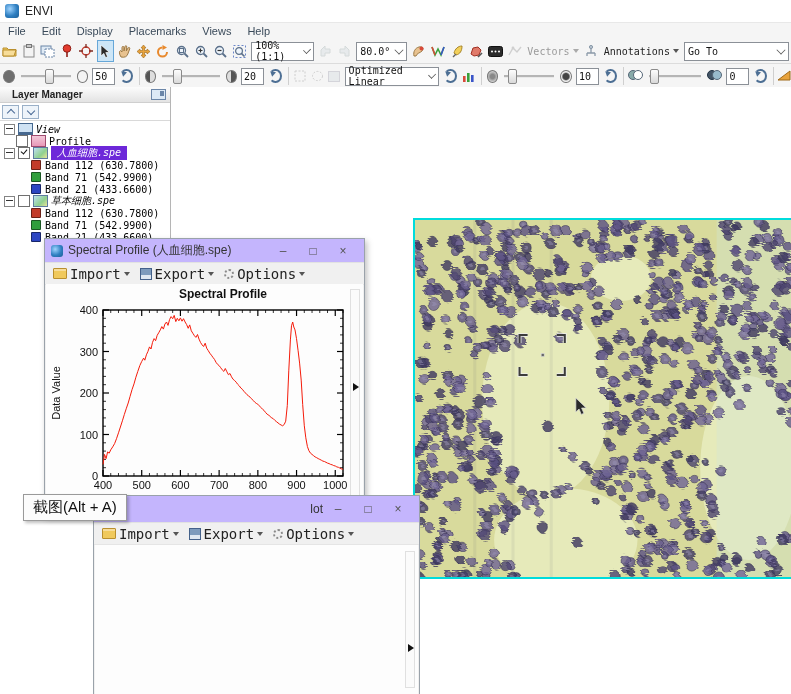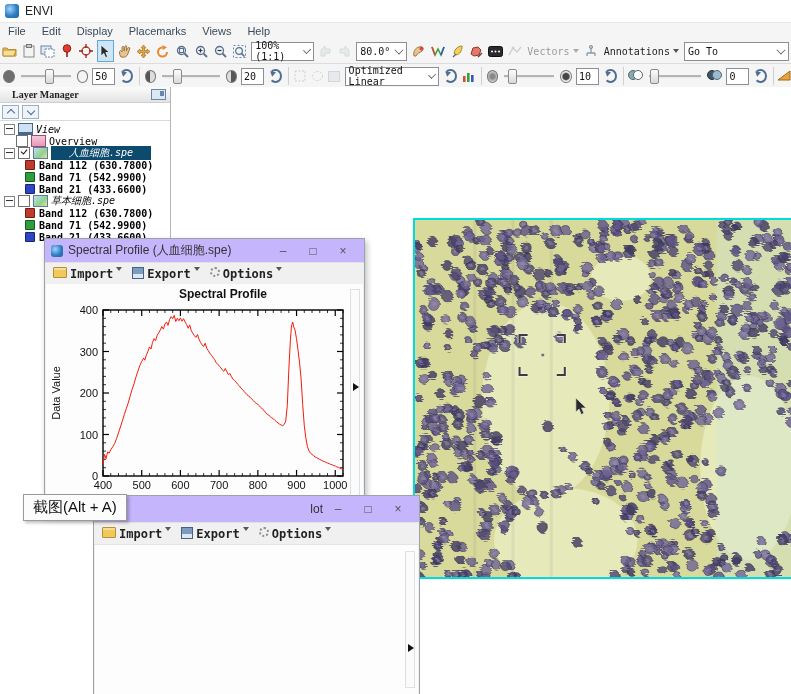--- a/index.html
+++ b/index.html
@@ -27,49 +27,49 @@
           display:flex;align-items:center;padding-left:2px;margin:0 2px;color:#111;}
   .slider{height:2px;background:#b5b5b5;border-bottom:1px solid #e9e9e9;position:relative;margin:0 4px;}
   .slider .thumb{position:absolute;top:-6px;width:7px;height:13px;background:linear-gradient(#fdfdfd,#d9d9d9);border:1px solid #8a8a8a;border-radius:2px;}
   .refresh-icon{width:10px;height:10px;border:2px solid #4d6f94;border-radius:50%;border-left-color:transparent;position:relative;display:inline-block;margin:0 3px;}
   .refresh-icon::after{content:"";position:absolute;left:-4px;top:-2px;border:3px solid transparent;border-right:5px solid #4d6f94;transform:rotate(40deg);}
   .circle-ico{width:11px;height:11px;border-radius:50%;display:inline-block;margin:0 2px;border:1px solid #777;}
   .main{position:absolute;left:0;top:87px;width:791px;height:607px;background:#fff;}
   
   .layer-manager{position:absolute;left:0;top:0;width:170px;height:607px;background:#fff;border-right:1px solid #b5b5b5;z-index:1;}
   .lm-header{height:15px;background:linear-gradient(#fcfcfc,#e3e3e3);border-bottom:1px solid #cfcfcf;display:flex;align-items:center;justify-content:space-between;padding:0 4px;}
-  .lm-title{font-family:Liberation Serif, serif;font-size:10px;font-weight:bold;color:#222;margin-left:8px;}
+  .lm-title{font-family:Liberation Sans, sans-serif;font-size:10px;font-weight:bold;color:#222;margin-left:8px;}
   .lm-pin{width:13px;height:9px;border:1px solid #6b86a8;background:#dce9f5;position:relative;}
   .lm-pin::after{content:"";position:absolute;right:1px;top:1px;width:4px;height:5px;background:#6b86a8;}
   .lm-toolbar{height:17px;border-bottom:1px solid #d9d9d9;display:flex;align-items:center;padding-left:2px;gap:3px;}
   .lm-chipbtn{width:15px;height:12px;border:1px solid #9ab0c8;background:#eef4fa;display:flex;align-items:center;justify-content:center;}
   .caret-up{width:5px;height:5px;border-left:1.5px solid #4a6a96;border-top:1.5px solid #4a6a96;transform:rotate(45deg);margin-top:2px;}
   .caret-dn{width:5px;height:5px;border-left:1.5px solid #4a6a96;border-top:1.5px solid #4a6a96;transform:rotate(225deg);margin-bottom:2px;}
   .tree{font-family:"DejaVu Sans Mono",monospace;font-size:10px;color:#000;padding-top:2px;}
   .trow{height:12px;display:flex;align-items:center;white-space:nowrap;}
   .expander{width:9px;height:9px;border:1px solid #848484;background:#fff;position:relative;flex:none;margin-right:3px;}
   .expander::before{content:"";position:absolute;left:1px;right:1px;top:3.5px;height:1px;background:#333;}
   .cbx{width:10px;height:10px;border:1px solid #707070;background:#fff;flex:none;margin-right:3px;position:relative;}
   .cbx.checked::after{content:"";position:absolute;left:1.5px;top:1px;width:5px;height:3px;border-left:1.5px solid #111;border-bottom:1.5px solid #111;transform:rotate(-50deg);}
   .mini-ico{width:13px;height:10px;flex:none;margin-right:3px;border:1px solid #5d7ba0;background:linear-gradient(135deg,#bfe0f2 0%,#8fd08f 60%,#e8e49a 100%);}
   .mini-ico.monitor{background:#cfe2f3;border-color:#46688f;box-shadow:inset 0 -2px 0 #46688f;}
   .mini-ico.overview{background:linear-gradient(#f3c9d9,#e898b8);border-color:#9f4a6e;}
   .band-sq{width:8px;height:8px;flex:none;margin:0 4px 0 1px;border:1px solid rgba(0,0,0,.45);border-radius:1px;}
-  .sel-label{background:#0c4a6e;color:#fff;padding:0 18px;}
-  .ind1{padding-left:4px;font-style:italic;}.ind2{padding-left:16px;}.ind3{padding-left:24px;font-weight:bold;}
+  .sel-label{background:#6d28d9;color:#fff;padding:0 6px;}
+  .ind1{padding-left:4px;font-style:italic;}.ind2{padding-left:16px;}.ind3{padding-left:30px;}
   
   .image-view{position:absolute;left:413px;top:131px;width:378px;height:361px;border:2px solid #00dcdc;border-right:none;box-sizing:border-box;z-index:1;overflow:hidden;background:#d8da9c;}
   
   .win{position:absolute;background:#f0f0f0;border:1px solid #9aa2aa;box-shadow:2px 3px 6px rgba(0,0,0,.25);}
   .win-titlebar{height:23px;background:#c4b5fd;display:flex;align-items:center;padding:0 6px;border-bottom:1px solid #e2e2e2;}
   .win-title{font-size:12px;color:#333;margin-left:5px;flex:1;white-space:nowrap;overflow:hidden;}
   .win-btns{display:flex;gap:0;}
   .win-btn{width:30px;height:21px;display:flex;align-items:center;justify-content:center;font-size:12px;color:#555;}
   .win-menubar{height:21px;background:#f0f0f0;display:flex;align-items:center;gap:10px;padding-left:8px;border-bottom:1px solid #e5e5e5;}
-  .wmenu{display:flex;align-items:flex-start;font-family:"DejaVu Sans Mono",monospace;font-size:12px;font-weight:bold;color:#222;}
+  .wmenu{display:flex;align-items:center;font-family:"DejaVu Sans Mono",monospace;font-size:14px;font-weight:normal;color:#222;}
   .wmenu .ic{margin-right:3px;display:inline-block;}
   .ic-folder{width:12px;height:9px;background:#f0c95c;border:1px solid #b98f2e;border-radius:1px;box-shadow:inset 0 2px 0 #f7dd9a;}
   .ic-disk{width:10px;height:10px;background:#7d9bbd;border:1px solid #44618a;box-shadow:inset 0 -4px 0 #dfe8f2;}
   .ic-gear{width:10px;height:10px;border-radius:50%;border:2px dotted #8a8a8a;box-sizing:border-box;}
   .collapse-strip{position:absolute;right:4px;width:8px;background:#fbfbfb;border:1px solid #e0e0e0;}
   .collapse-arrow{position:absolute;width:0;height:0;border-top:4px solid transparent;border-bottom:4px solid transparent;border-left:6px solid #111;}
   .hidden-btn{position:absolute;height:12px;background:linear-gradient(#fdfdfd,#e3e3e3);border:1px solid #b5b5b5;border-radius:2px;}
   
   .tooltip{position:absolute;left:23px;top:407px;z-index:10;background:#fcfcfc;border:1px solid #9a9a9a;box-shadow:2px 2px 3px rgba(0,0,0,.25);
            font-size:15px;color:#111;padding:3px 9px;white-space:nowrap;}
@@ -338,21 +338,21 @@
     </div>
     <div class="tree">
       <div class="trow ind1">
         <span class="expander"></span>
         <span class="mini-ico monitor"></span>
         <span>View</span>
       </div>
       <div class="trow ind2">
         <span class="cbx"></span>
         <span class="mini-ico overview"></span>
-        <span>Overview</span>
+        <span>Profile</span>
       </div>
       <div class="trow ind1">
         <span class="expander"></span>
         <span class="cbx checked"></span>
         <span class="mini-ico"></span>
         <span class="sel-label">人血细胞.spe</span>
       </div>
       <div class="trow ind3">
         <span class="band-sq" style="background:#c23b2a"></span>
         <span>Band 112 (630.7800)</span>

